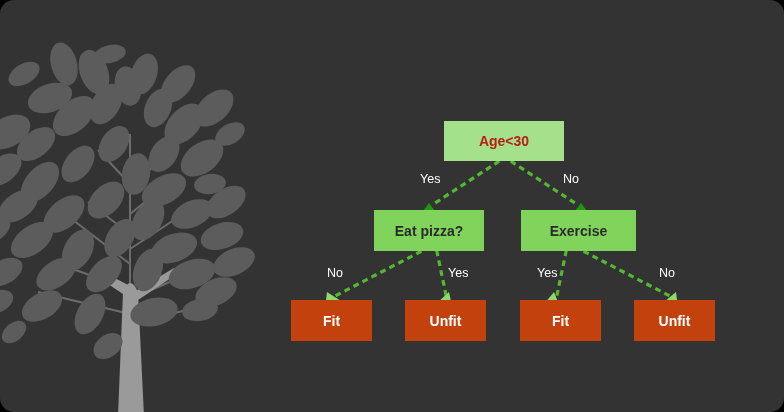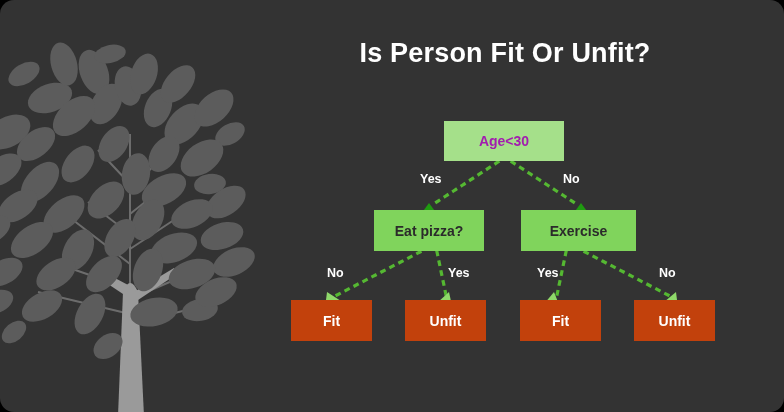--- a/index.html
+++ b/index.html
@@ -57,36 +57,36 @@
     display: flex;
     align-items: center;
     justify-content: center;
     font-size: 14px;
     font-weight: bold;
     box-sizing: border-box;
     z-index: 3;
   }
   .node.level-root {
     background: #a5e08a;
-    color: #a21caf;
+    color: #b91c1c;
     justify-content: center;
   }
   .node.level-mid {
     background: #80d45c;
     color: #2b2b2b;
   }
   .node.level-leaf {
     background: #c2410c;
     color: #ffffff;
   }
   .edge-label {
     position: absolute;
     color: #ffffff;
     font-size: 12.5px;
-    font-weight: bold;
+    font-weight: normal;
     white-space: nowrap;
     z-index: 4;
   }
   svg.edges {
     position: absolute;
     left: 0;
     top: 0;
     width: 784px;
     height: 412px;
     z-index: 2;
@@ -164,21 +164,20 @@
       <ellipse cx="64" cy="282" rx="22" ry="13" transform="rotate(-30 64 282)"></ellipse>
       <ellipse cx="112" cy="290" rx="22" ry="13" transform="rotate(-62 112 290)"></ellipse>
       <ellipse cx="176" cy="288" rx="24" ry="14" transform="rotate(-12 176 288)"></ellipse>
       <ellipse cx="222" cy="286" rx="18" ry="11" transform="rotate(-10 222 286)"></ellipse>
       <ellipse cx="238" cy="268" rx="22" ry="13" transform="rotate(-24 238 268)"></ellipse>
       <ellipse cx="36" cy="308" rx="14" ry="9" transform="rotate(-40 36 308)"></ellipse>
       <ellipse cx="130" cy="322" rx="16" ry="11" transform="rotate(-36 130 322)"></ellipse>
     </g>
   </svg>
 
-  <div id="page-title">Is Person Fit Or Unfit?</div>
 
   <div id="diagram">
 
     <svg class="edges" viewBox="0 0 784 412" xmlns="http://www.w3.org/2000/svg" aria-hidden="true">
       <g stroke="#55b832" stroke-width="3.2" stroke-linecap="square" stroke-dasharray="2.6 7.5" fill="none">
         <path d="M498 162 L432 205"></path>
         <path d="M512 162 L578 205"></path>
         <path d="M420 252 L337 295"></path>
         <path d="M437 252 L446 295"></path>
         <path d="M566 252 L557 295"></path>

